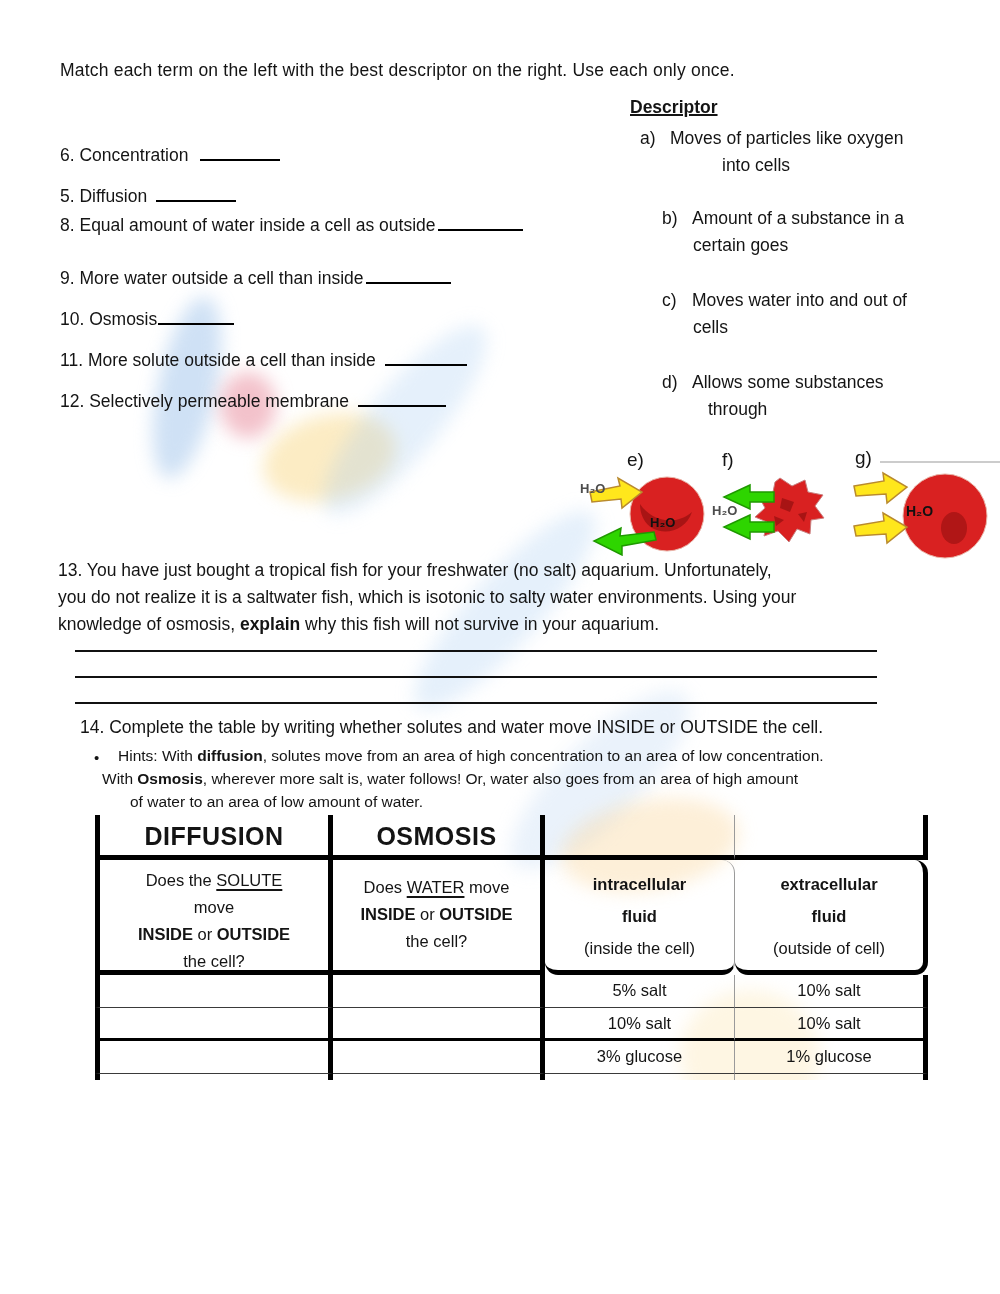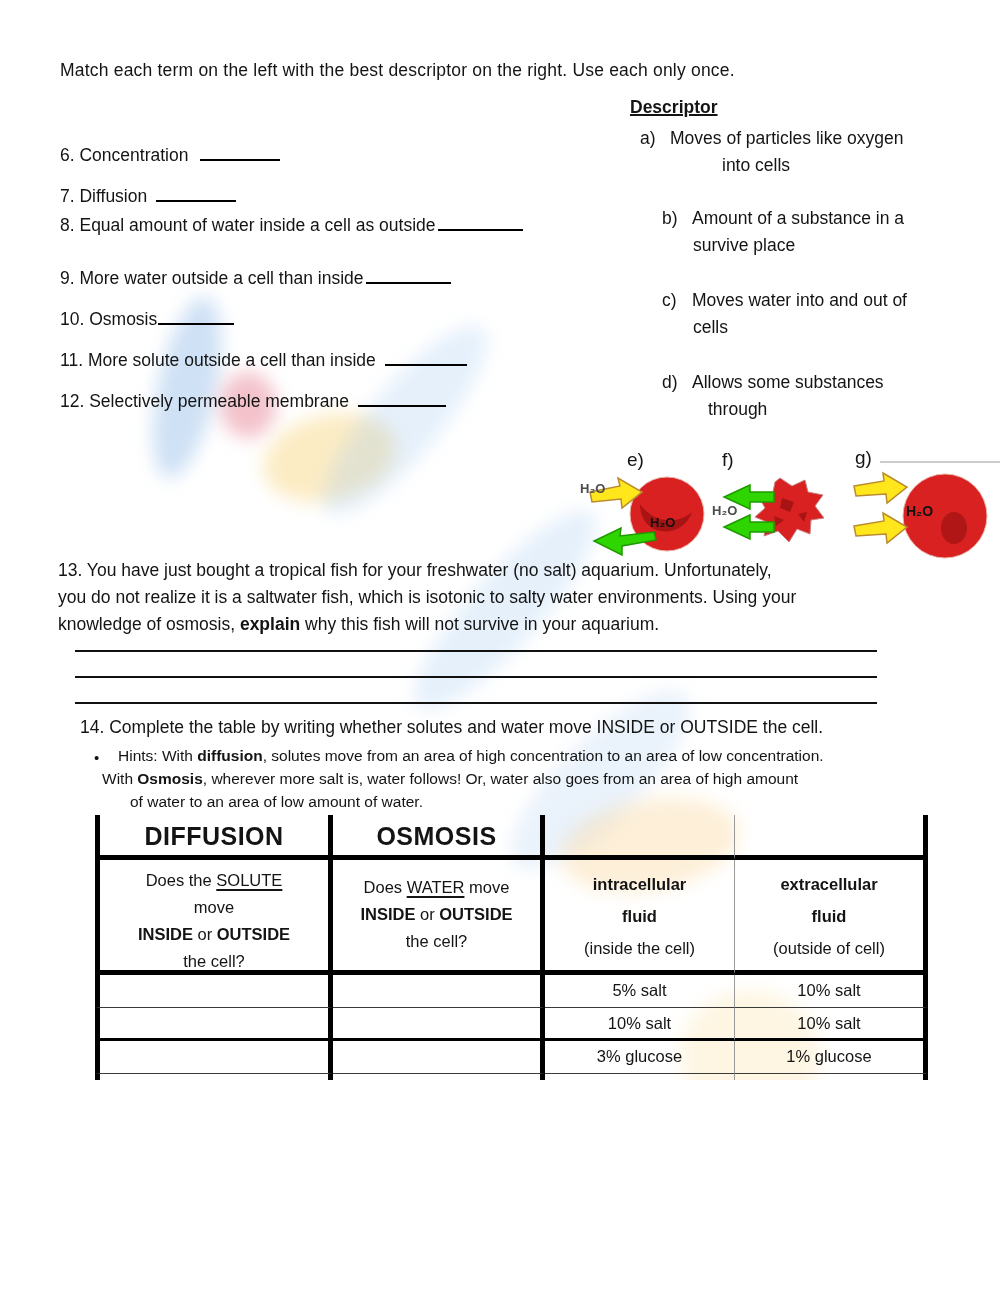--- a/index.html
+++ b/index.html
@@ -39,21 +39,21 @@
   .cell{box-sizing:border-box;text-align:center;}
   .bl5{border-left:5px solid #000;}
   .br5{border-right:5px solid #000;}
   .br1{border-right:1px solid #9a9a9a;}
   .bb5{border-bottom:5px solid #000;}
   .bb3{border-bottom:3px solid #000;}
   .bb1{border-bottom:1.5px solid #3a3a3a;}
   .bb4{border-bottom:4px solid #000;}
   .coltitle{font-size:25px;font-weight:bold;line-height:43px;letter-spacing:.5px;}
   .qcell{font-size:16.5px;line-height:27px;padding-top:7px;}
-  .fluidcell{font-size:16.5px;line-height:32px;padding-top:8px;}
+  .fluidcell{font-size:16.5px;line-height:32px;padding-top:8px;border-radius:13px;}
   .valcell{font-size:16.5px;line-height:31px;}
   .grayrule{position:absolute;background:#cccccc;height:2px;}
   svg{display:block;}
 </style>
 </head>
 <body>
 
 <div class="page">
 
   <div class="wm" style="left:158px;top:295px;width:58px;height:185px;background:rgba(130,175,230,.38);transform:rotate(12deg);"></div>
@@ -61,36 +61,36 @@
   <div class="wm" style="left:262px;top:415px;width:135px;height:85px;background:rgba(248,212,125,.45);transform:rotate(-14deg);"></div>
   <div class="wm" style="left:370px;top:300px;width:70px;height:240px;background:rgba(160,200,240,.28);transform:rotate(40deg);"></div>
   <div class="wm" style="left:470px;top:480px;width:70px;height:260px;background:rgba(160,200,240,.28);transform:rotate(42deg);"></div>
   <div class="wm" style="left:560px;top:660px;width:80px;height:240px;background:rgba(170,205,240,.25);transform:rotate(45deg);"></div>
   <div class="wm" style="left:560px;top:800px;width:180px;height:90px;background:rgba(250,205,135,.32);transform:rotate(-10deg);"></div>
   <div class="wm" style="left:680px;top:990px;width:140px;height:130px;background:rgba(250,222,155,.28);"></div>
 
   <div class="abs instruction">Match each term on the left with the best descriptor on the right. Use each only once.</div>
 
   <div class="abs term" style="left:60px;top:144px;"><span>6. Concentration</span><span class="blank" style="width:80px;margin-left:12px;"></span></div>
-  <div class="abs term" style="left:60px;top:185px;"><span>7. Diffusion</span><span class="blank" style="width:80px;margin-left:9px;"></span></div>
+  <div class="abs term" style="left:60px;top:185px;"><span>5. Diffusion</span><span class="blank" style="width:80px;margin-left:9px;"></span></div>
   <div class="abs term" style="left:60px;top:214px;text-align:right;"><span>8. Equal amount of water inside a cell as outside</span><span class="blank" style="width:85px;margin-left:2px;"></span></div>
   <div class="abs term" style="left:60px;top:267px;"><span>9. More water outside a cell than inside</span><span class="blank" style="width:85px;margin-left:2px;"></span></div>
   <div class="abs term" style="left:60px;top:308px;"><span>10. Osmosis</span><span class="blank" style="width:76px;margin-left:1px;"></span></div>
   <div class="abs term" style="left:60px;top:349px;"><span>11.  More solute outside a cell than inside</span><span class="blank" style="width:82px;margin-left:9px;"></span></div>
   <div class="abs term" style="left:60px;top:390px;"><span>12.  Selectively permeable membrane</span><span class="blank" style="width:88px;margin-left:9px;"></span></div>
 
   <div class="abs desc-head">Descriptor</div>
 
   <div class="abs desc-item" style="left:640px;top:125px;">
     <div><span class="desc-letter">a)</span><span>Moves of particles like oxygen</span></div>
     <div style="margin-left:82px;">into cells</div>
   </div>
   <div class="abs desc-item" style="left:662px;top:205px;">
     <div><span class="desc-letter">b)</span><span>Amount of a substance in a</span></div>
-    <div style="margin-left:31px;">survive place</div>
+    <div style="margin-left:31px;">certain goes</div>
   </div>
   <div class="abs desc-item" style="left:662px;top:287px;">
     <div><span class="desc-letter">c)</span><span>Moves water into and out of</span></div>
     <div style="margin-left:31px;">cells</div>
   </div>
   <div class="abs desc-item" style="left:662px;top:369px;">
     <div><span class="desc-letter">d)</span><span>Allows some substances</span></div>
     <div style="margin-left:46px;">through</div>
   </div>
 

